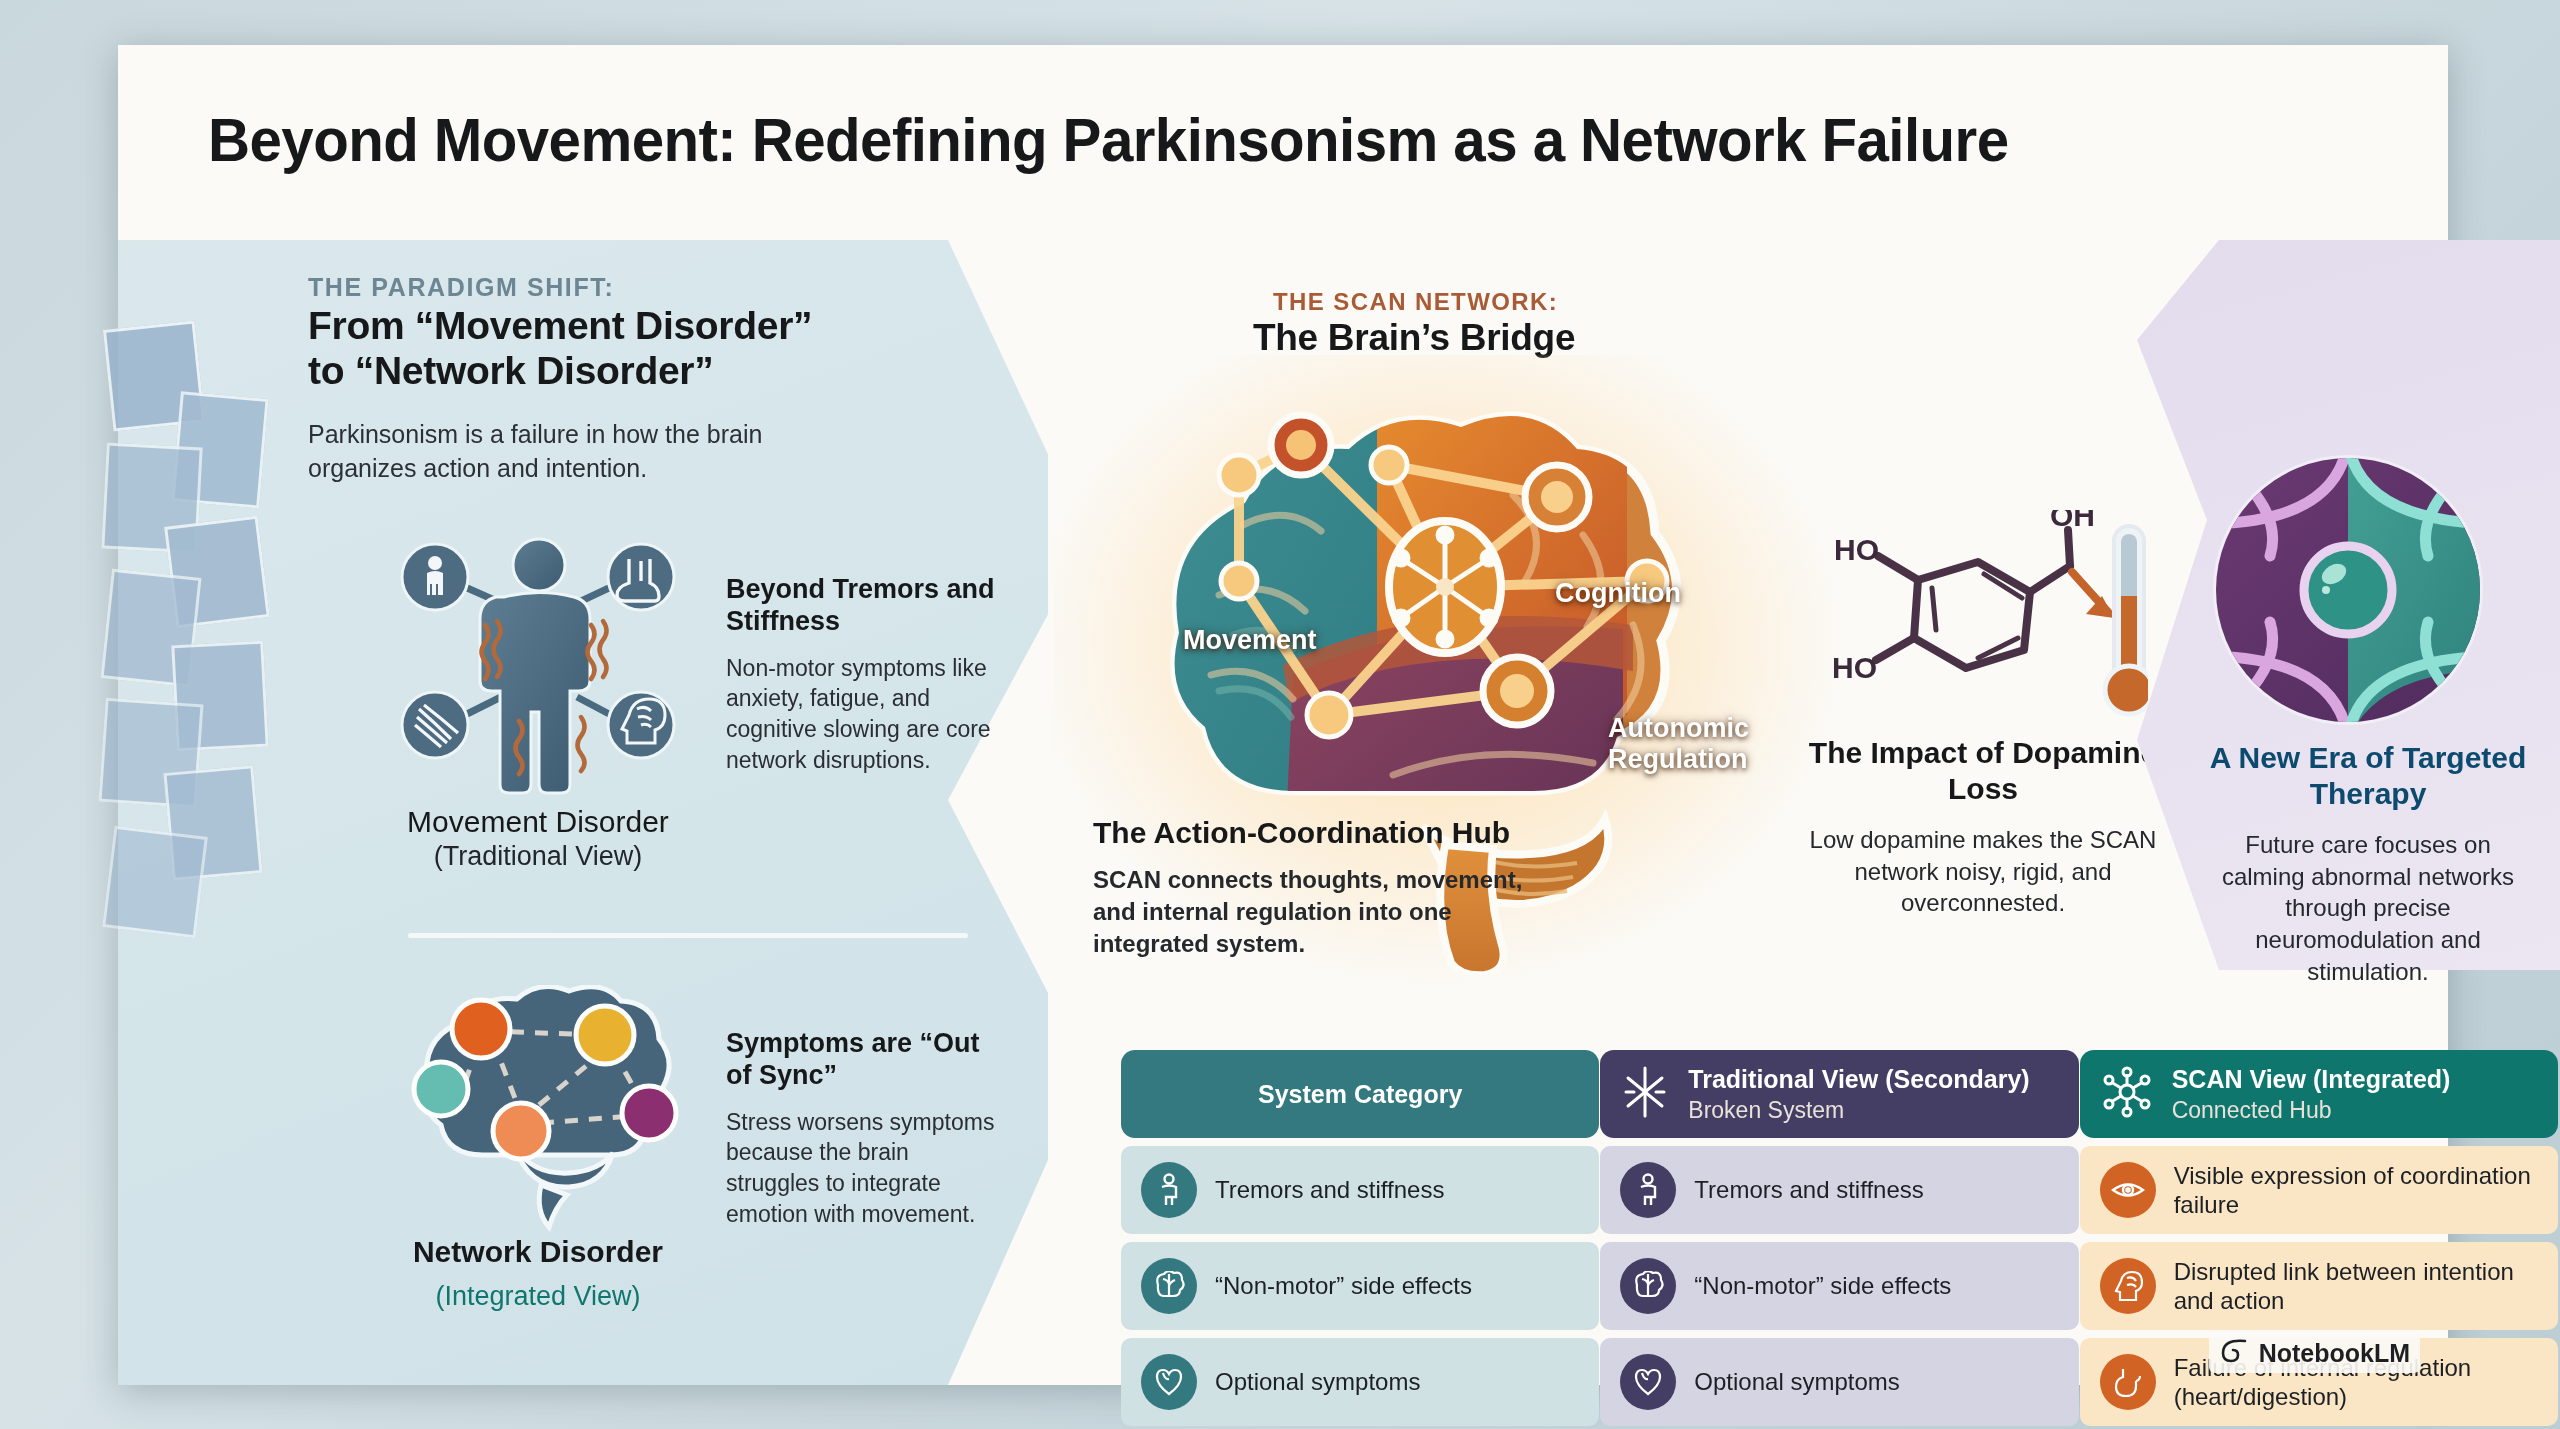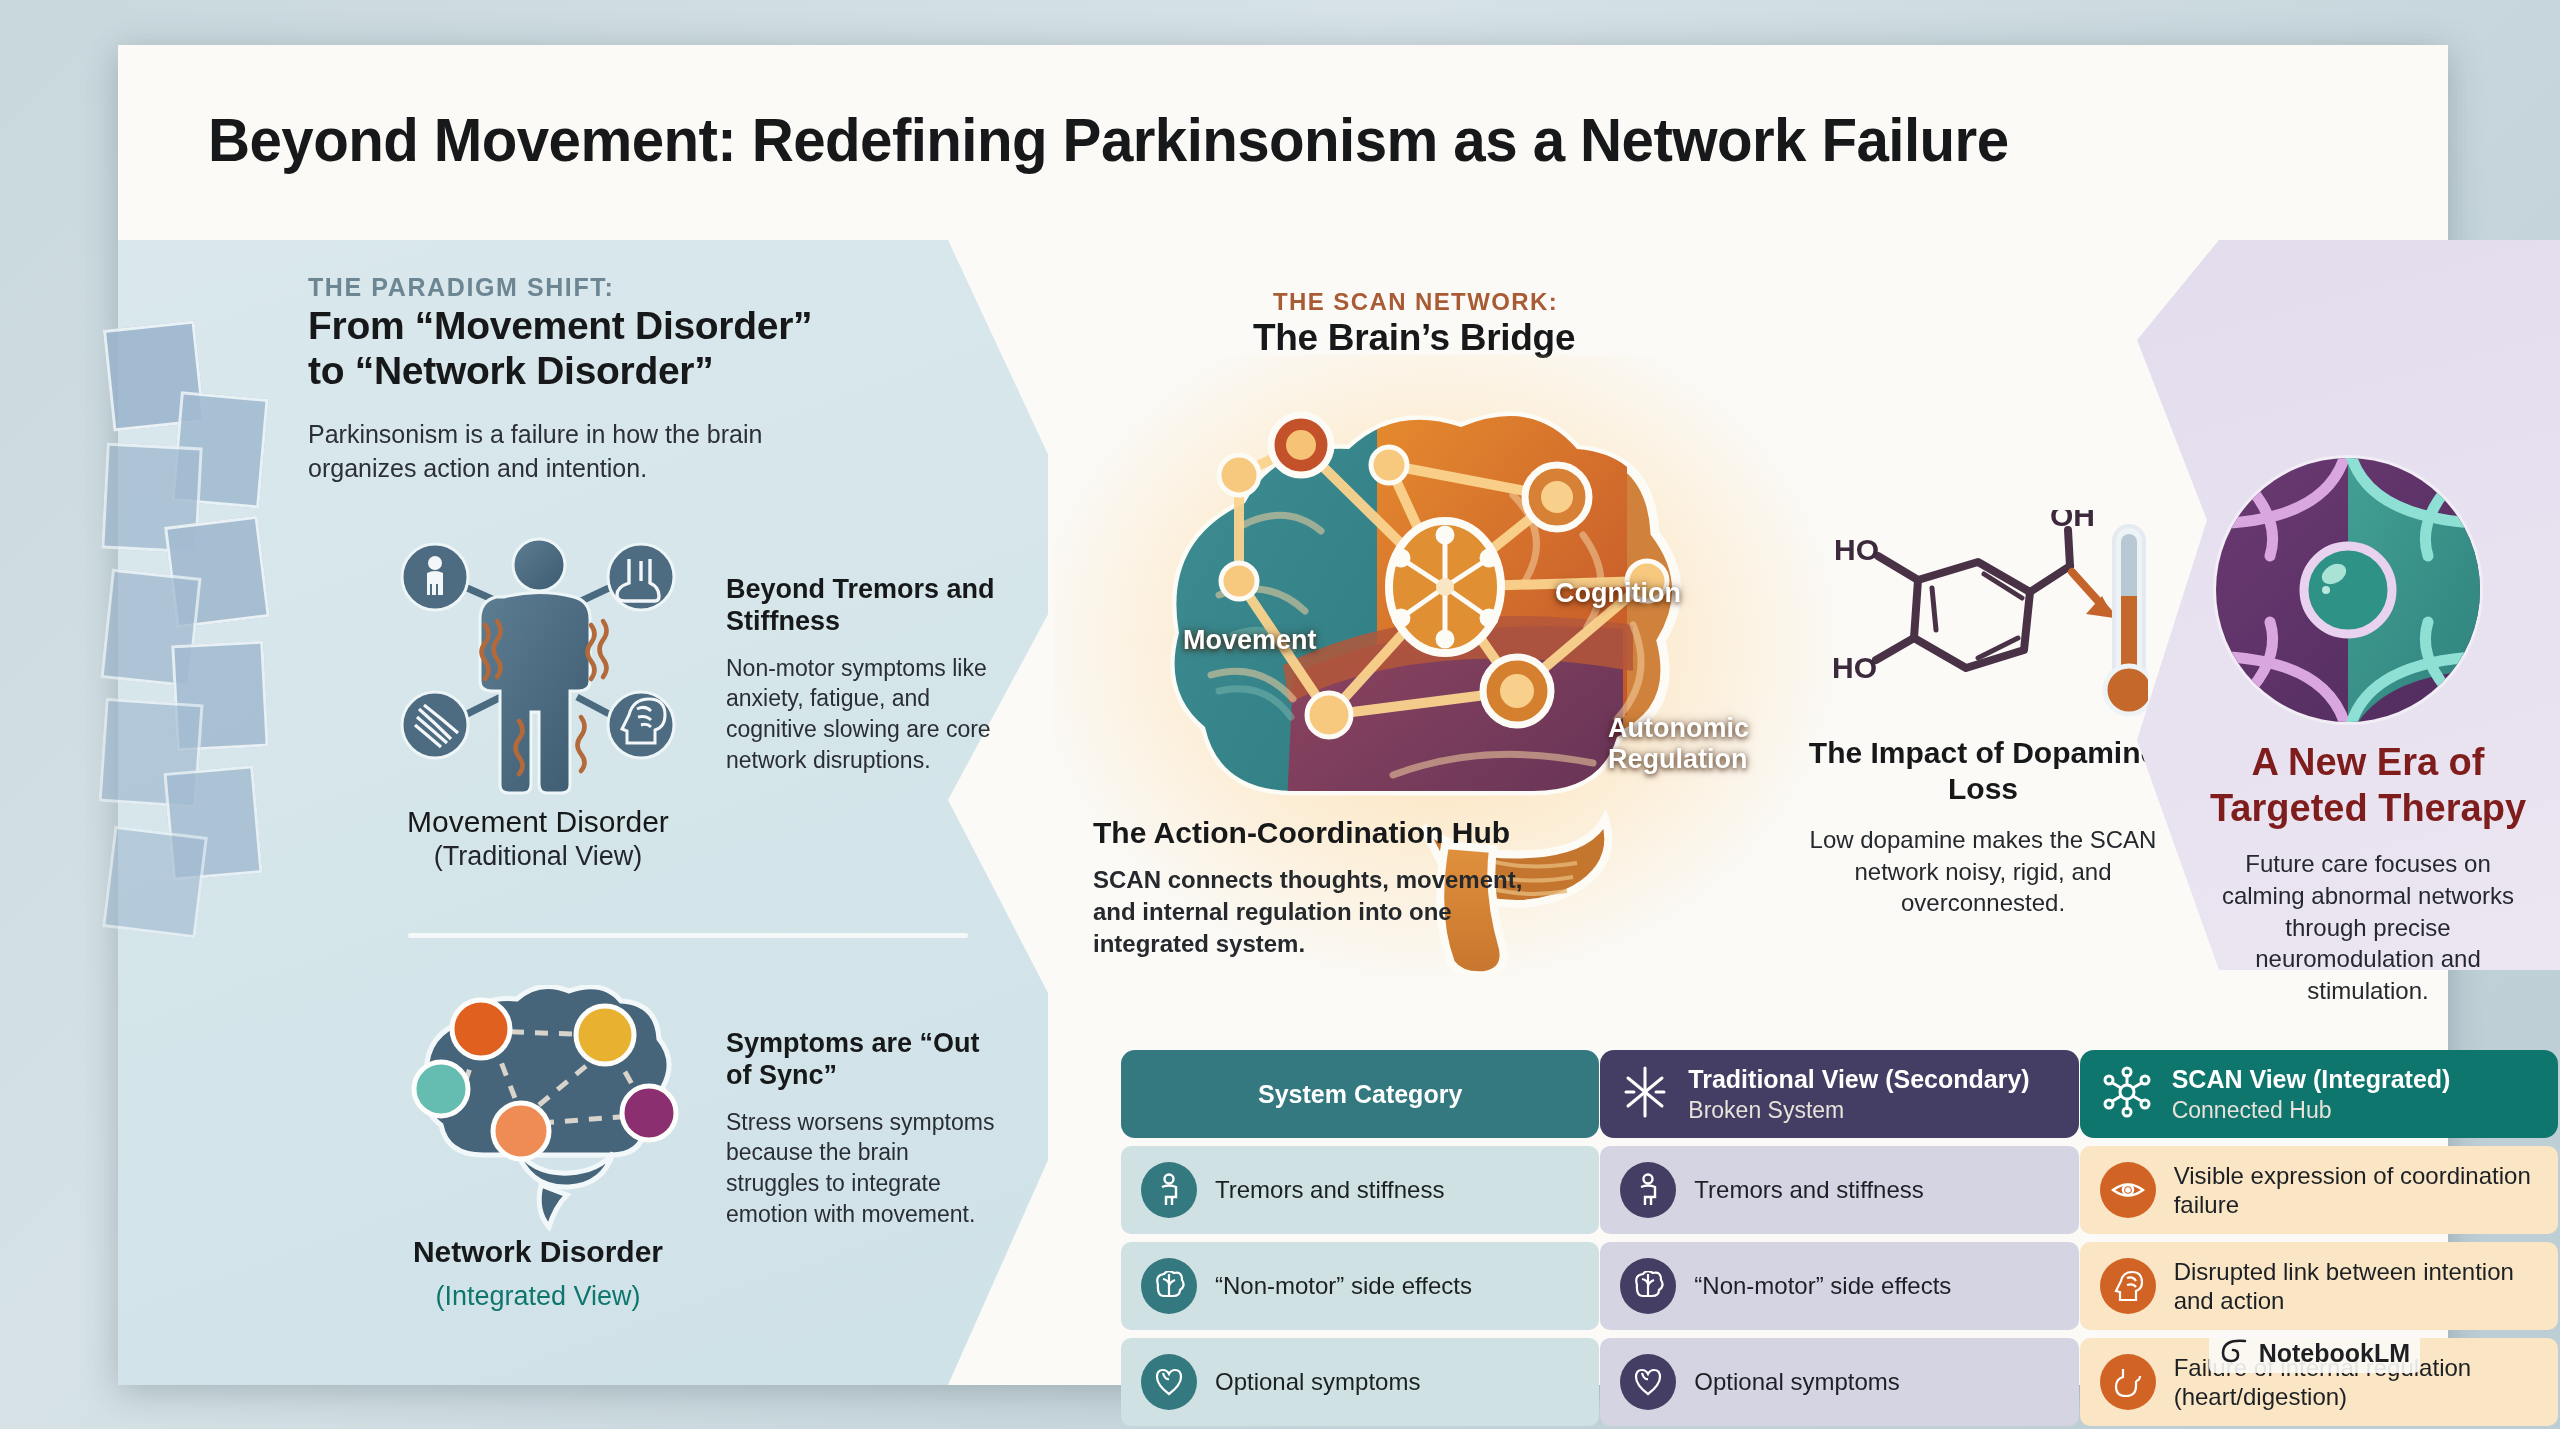--- a/index.html
+++ b/index.html
@@ -98,21 +98,21 @@
   .dopa-block .p{font-size:24px;color:#25292d;line-height:1.32;margin-top:17px;}
 
   
   .rightpanel{
     position:absolute;left:2019px;top:195px;width:430px;height:730px;
     background:linear-gradient(165deg,#e3dced 0%,#e7e1f0 50%,#ece6f2 100%);
     clip-path:polygon(82px 0, 430px 0, 430px 730px, 82px 730px, 0 500px, 70px 280px, 0 100px);
   }
   .neuro-art{position:absolute;left:2090px;top:405px;width:290px;height:285px;}
   .right-block{position:absolute;left:2085px;top:695px;width:330px;text-align:center;}
-  .right-block .h{font-size:38px;font-weight:700;color:#7f1d1d;line-height:1.2;}
+  .right-block .h{font-size:30px;font-weight:700;color:#0c4a6e;line-height:1.2;}
   .right-block .p{font-size:24px;color:#25292d;line-height:1.32;margin-top:17px;}
 
   
   .table{position:absolute;left:955px;top:1005px;width:1485px;}
   .trow{display:flex;gap:1px;margin-bottom:8px;padding-left:48px;}
   .cell{flex:1;display:flex;align-items:center;position:relative;}
   .hdr{height:88px;border-radius:14px;padding:0 22px;}
   .hdr.c0{background:#34797f;justify-content:center;}
   .hdr.c1{background:#443e64;}
   .hdr.c2{background:#0f766e;}

